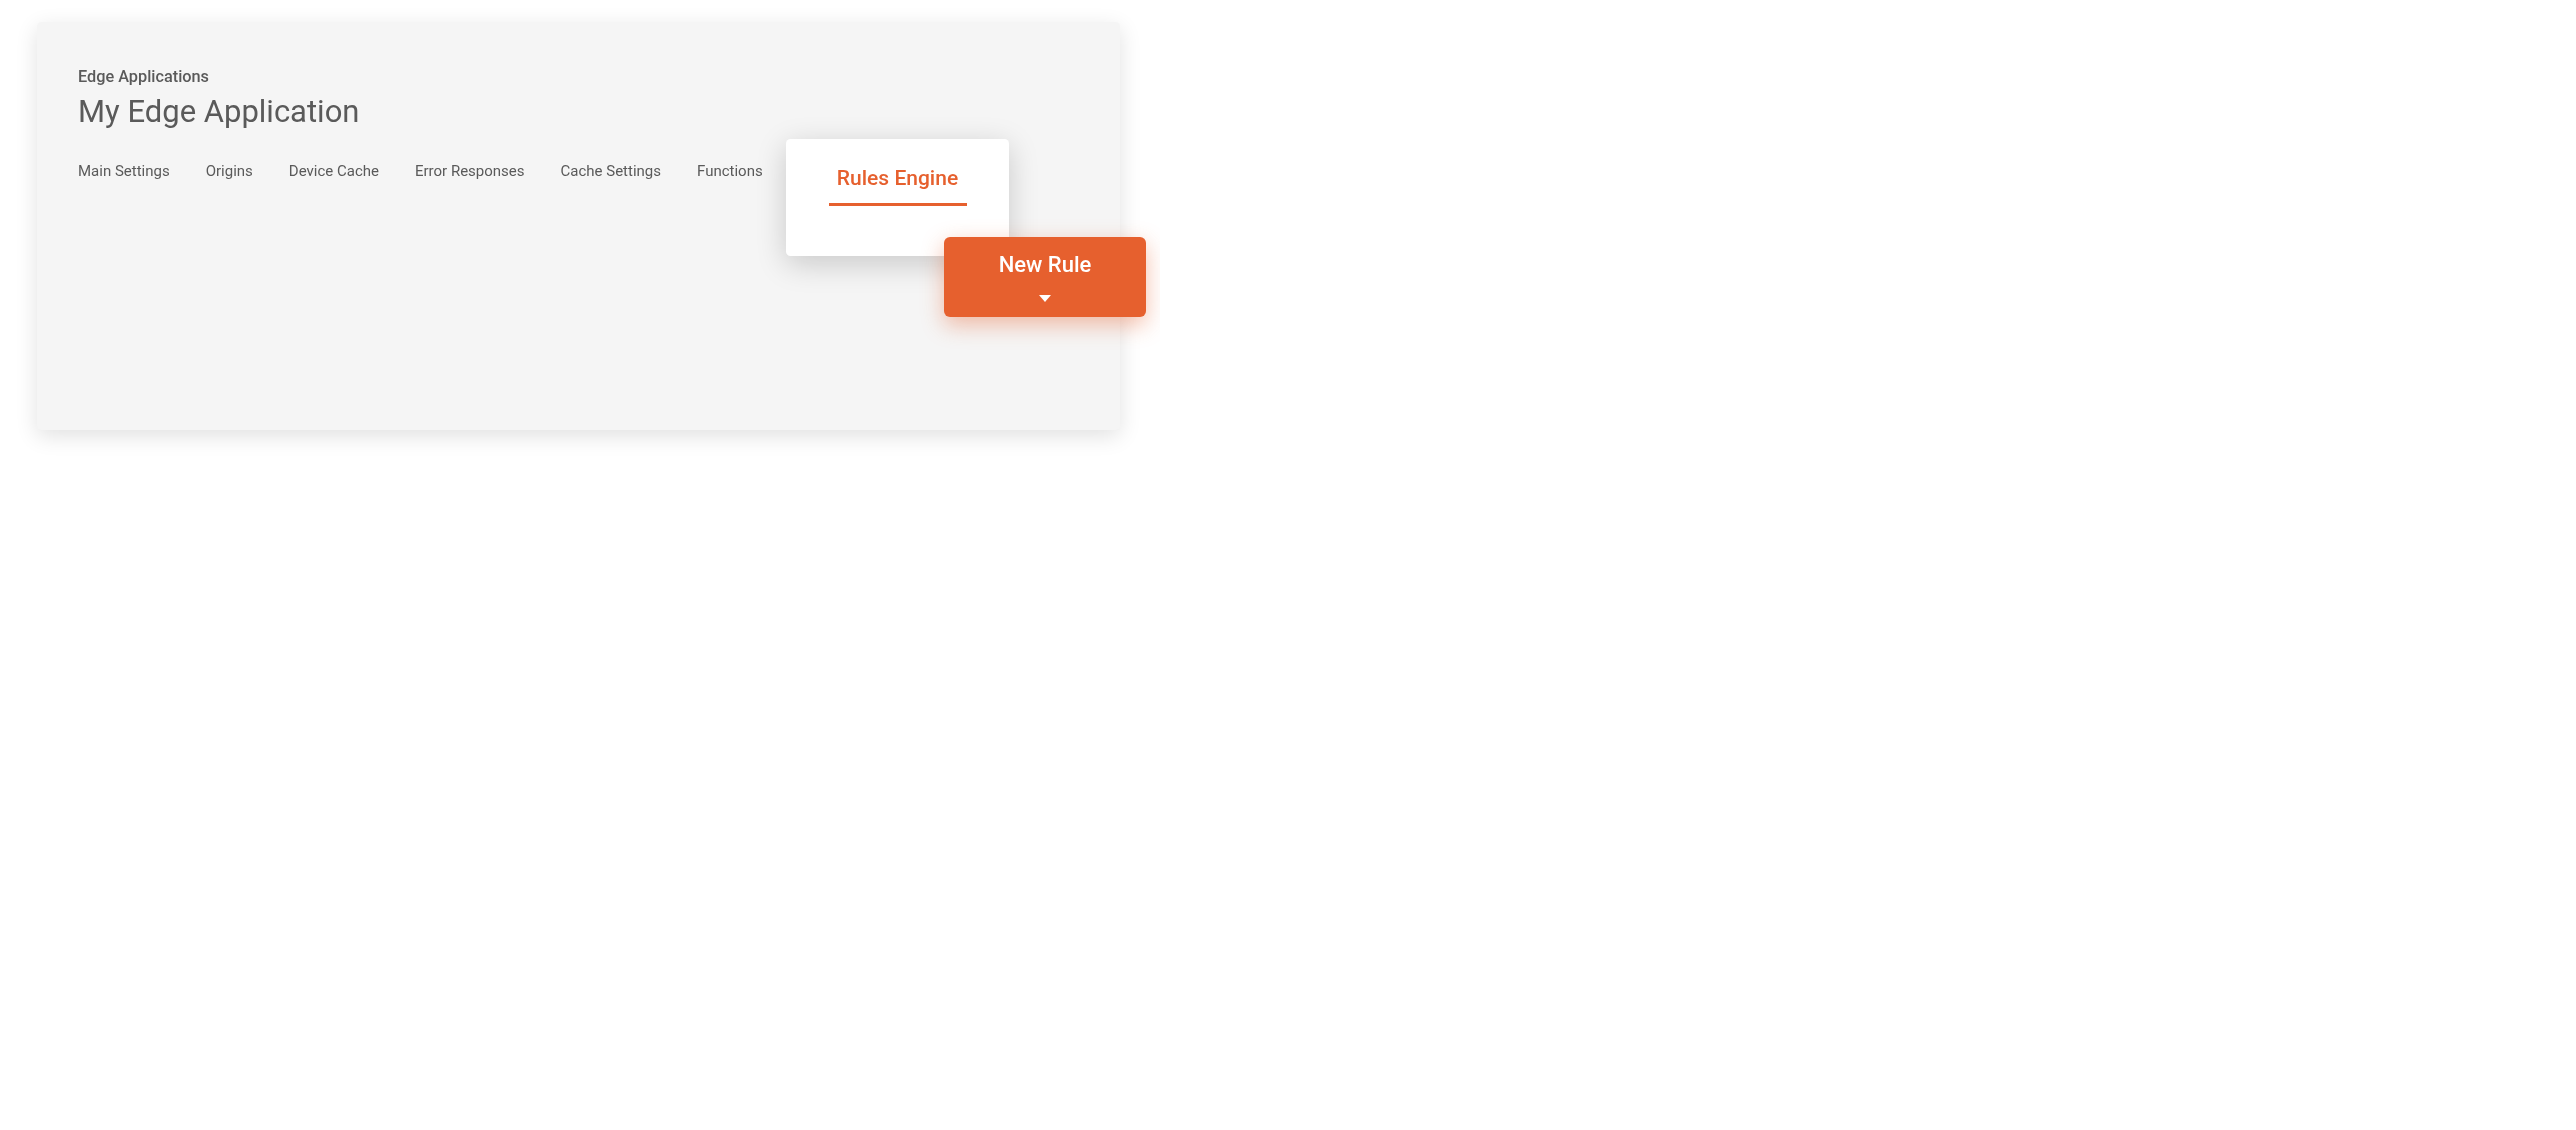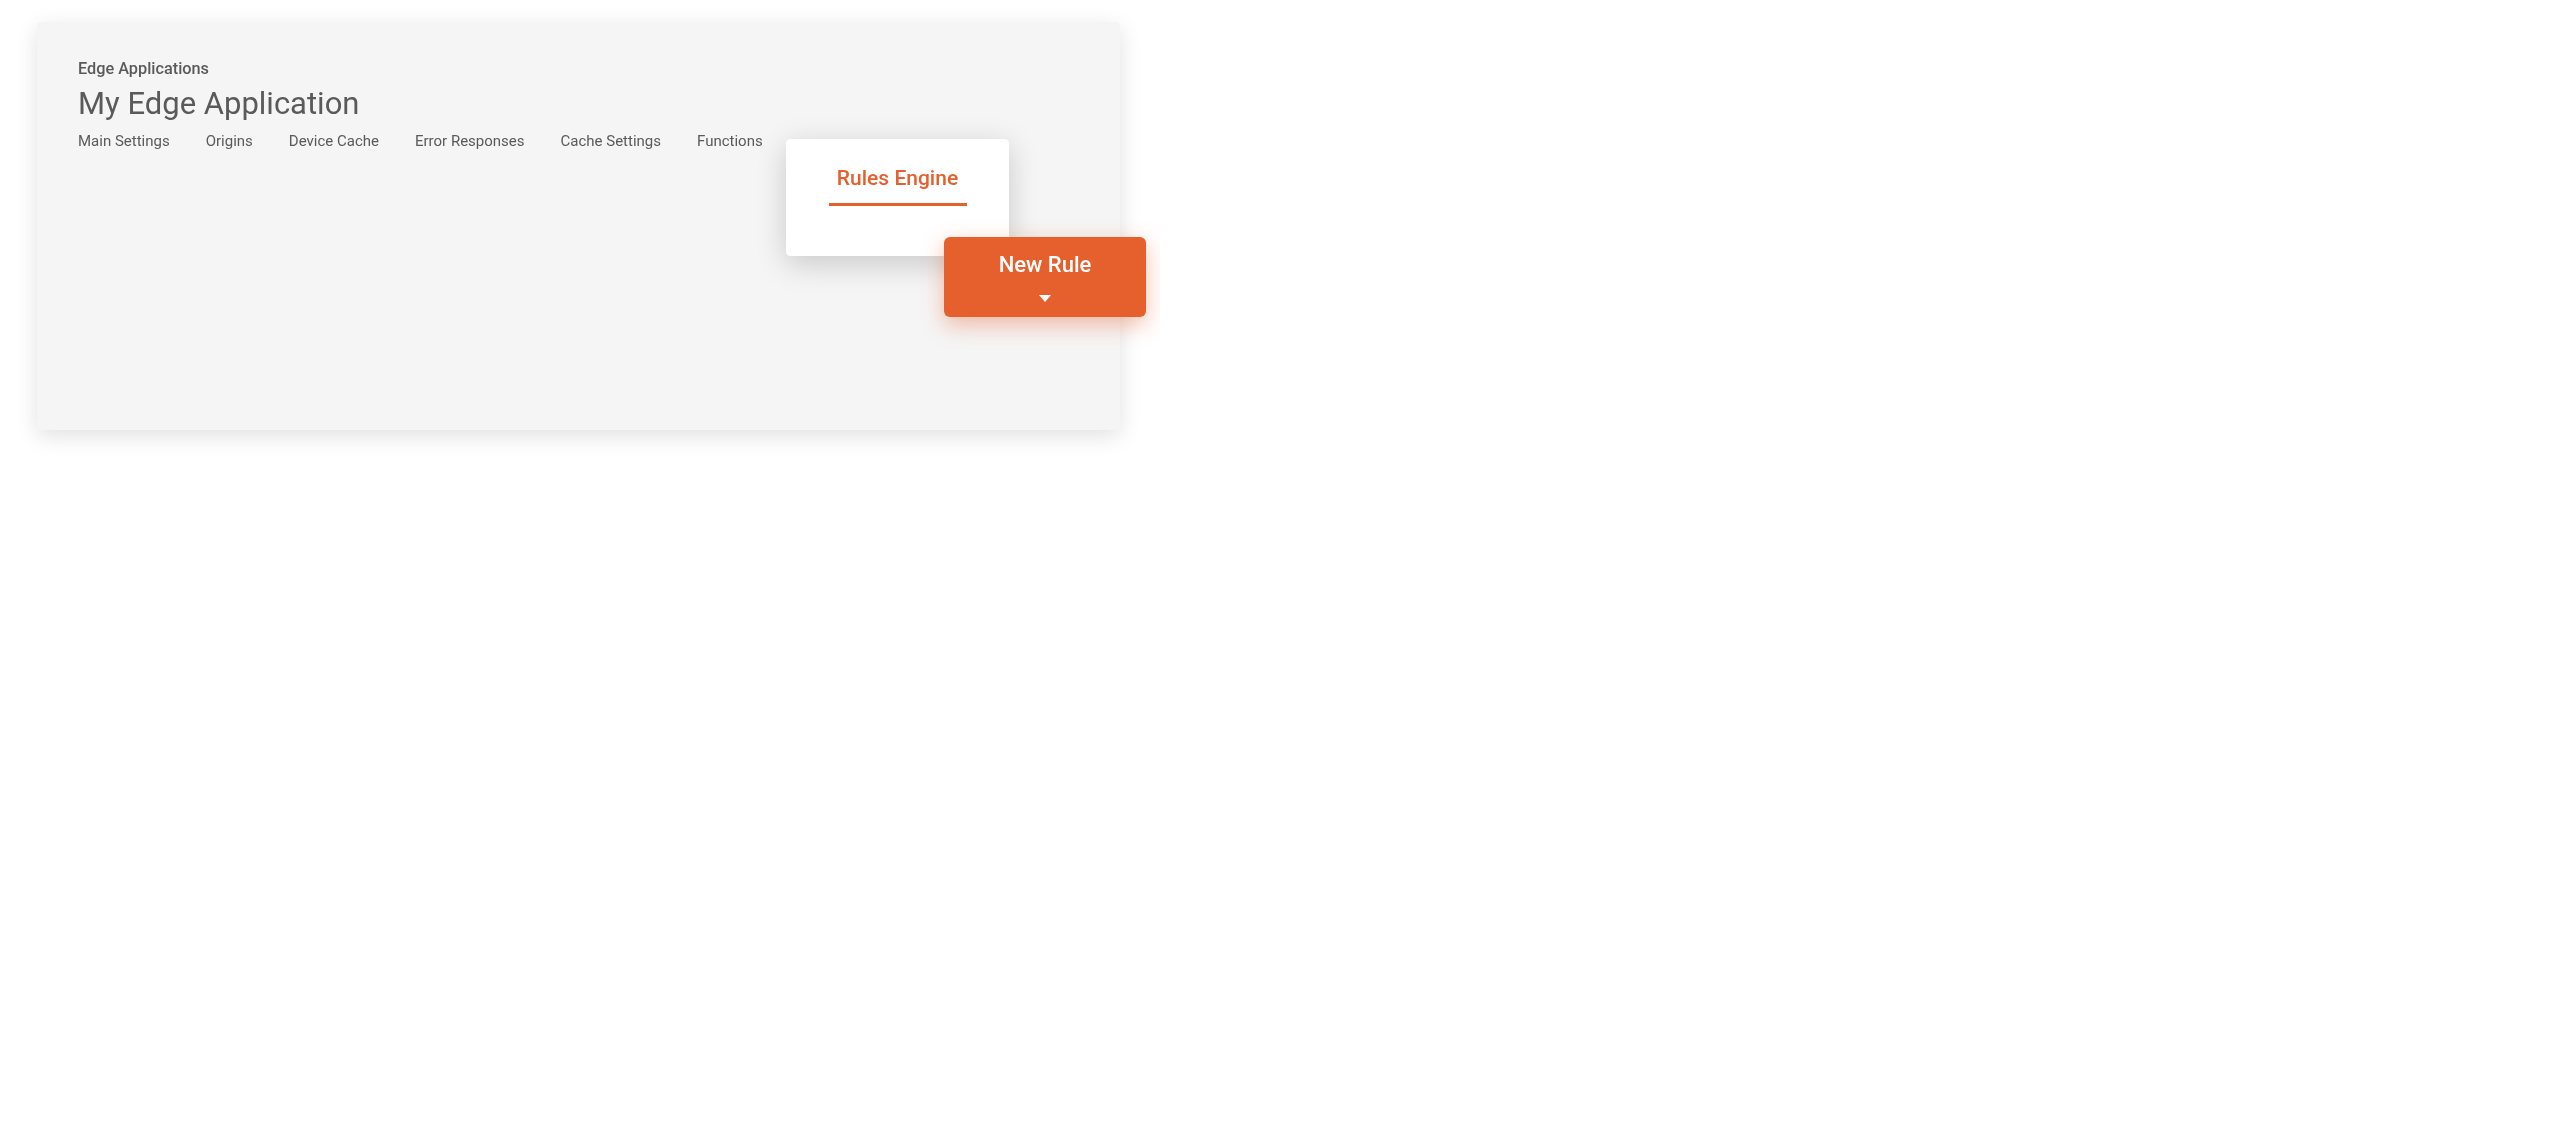--- a/index.html
+++ b/index.html
@@ -27,25 +27,27 @@
     overflow: visible;
   }
   .header-area {
     padding: 37px 41px 0 41px;
   }
   .breadcrumb {
     font-size: 16.3px;
     color: #5a5a5a;
     font-weight: 500;
     margin-bottom: 7.4px;
+    margin-top: 8px;
   }
   .page-title {
     font-size: 31px;
     color: #5a5a5a;
     font-weight: 400;
+    margin-bottom: 22px;
   }
   .tabs {
     display: flex;
     gap: 36px;
     padding: 0 41px;
     align-items: center;
     height: 37px;
   }
   .tab {
     font-size: 15px;

